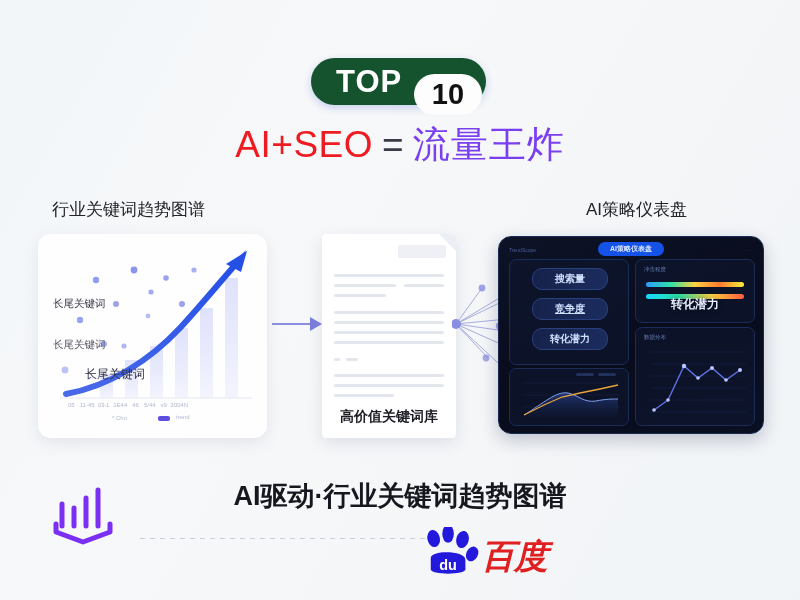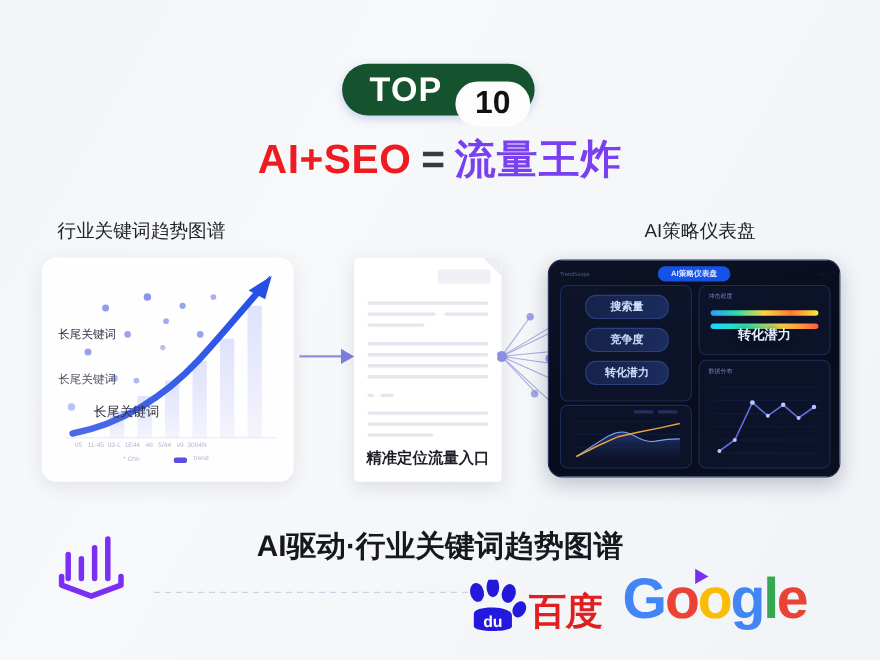--- a/index.html
+++ b/index.html
@@ -25,21 +25,21 @@
   .top-badge .tnum{
     position:absolute;right:4px;top:3px;width:68px;height:41px;
     background:#fdfdfd;border-radius:21px;
     display:flex;align-items:center;justify-content:center;
     color:#111111;font-weight:bold;font-size:29px;line-height:1;margin-top:13px;
   }
 
   
   .headline{
     position:absolute;left:0;right:0;top:126px;text-align:center;
-    font-size:37px;font-weight:bold;line-height:1;white-space:nowrap;
+    font-size:37px;font-weight:normal;line-height:1;white-space:nowrap;
   }
   .headline .hl-red{color:#ee1c22;letter-spacing:.5px;}
   .headline .hl-eq{color:#3a3a46;margin:0 9px;}
   .headline .hl-pur{color:#7b3ff2;letter-spacing:1px;}
 
   
   .cap{position:absolute;font-size:17px;font-weight:normal;color:#23242a;white-space:nowrap;}
   .cap-left{left:52px;top:198px;}
   .cap-right{left:586px;top:198px;}
 
@@ -108,21 +108,21 @@
   .p-right-bot{left:136px;top:90px;width:118px;height:97px;}
   .p-left-bot{left:10px;top:131px;width:118px;height:56px;}
   .pill{
     position:absolute;left:22px;width:74px;height:20px;border-radius:10px;
     background:linear-gradient(100deg,#16224a,#1b2c5e);
     border:1px solid #2b4governance;
     border:1px solid #2b417e;
     display:flex;align-items:center;justify-content:center;
     color:#cfe0ff;font-size:10px;font-weight:bold;
   }
-  .pill1{top:8px;}.pill2{top:38px;}.pill3{top:68px;}
+  .pill1{top:8px;}.pill2{top:38px;text-decoration:underline;}.pill3{top:68px;}
   .ptitle{position:absolute;left:8px;top:6px;font-size:5.5px;color:#6d83bb;filter:blur(.35px);}
   .gbar{position:absolute;left:10px;height:5px;border-radius:3px;}
   .gbar1{top:22px;width:98px;background:linear-gradient(90deg,#2b9bff,#2ee0a6,#ffd23f,#ff7a2f,#f3ee3a);}
   .gbar2{top:34px;width:98px;background:linear-gradient(90deg,#14d9ff,#2ee0a6,#ffd23f,#ff5a3c);}
   .overlay-word{
     position:absolute;left:0;right:0;top:36px;text-align:center;
     font-size:12px;font-weight:bold;color:#e7eeff;text-shadow:0 0 6px rgba(0,0,0,.6);
   }
 
   
@@ -134,21 +134,21 @@
     position:absolute;left:140px;top:538px;width:300px;height:1px;
     background:repeating-linear-gradient(90deg,#b9c0d6 0 5px,transparent 5px 10px);
     opacity:.75;
   }
   .bar-icon{position:absolute;left:46px;top:480px;width:74px;height:70px;}
 
   
   .logo-baidu{position:absolute;left:421px;top:525px;width:140px;height:58px;}
   .baidu-word{
     position:absolute;left:60px;top:14px;font-size:34px;font-weight:bold;
-    color:#e02020;letter-spacing:-1px;line-height:1;
+    color:#e02020;letter-spacing:-1px;line-height:1;font-style:italic;
   }
   .logo-google{position:absolute;left:566px;top:519px;width:180px;height:64px;}
   .g-txt{font-size:52px;font-weight:bold;line-height:1;letter-spacing:-2px;white-space:nowrap;}
   .g1{color:#4285f4;}.g2{color:#ea4335;}.g3{color:#fbbc05;}
   .g4{color:#4285f4;}.g5{color:#34a853;}.g6{color:#ea4335;}
 </style>
 </head>
 <body>
 
 <div class="stage">
@@ -233,21 +233,21 @@
     <div class="doc-line" style="left:12px;top:60px;width:52px;"></div>
     <div class="doc-line" style="left:12px;top:77px;width:110px;"></div>
     <div class="doc-line" style="left:12px;top:87px;width:110px;"></div>
     <div class="doc-line" style="left:12px;top:97px;width:110px;"></div>
     <div class="doc-line" style="left:12px;top:107px;width:110px;"></div>
     <div class="doc-line" style="left:12px;top:124px;width:6px;"></div>
     <div class="doc-line" style="left:24px;top:124px;width:12px;"></div>
     <div class="doc-line" style="left:12px;top:140px;width:110px;"></div>
     <div class="doc-line" style="left:12px;top:150px;width:110px;"></div>
     <div class="doc-line" style="left:12px;top:160px;width:60px;"></div>
-    <div class="doc-cap">精准定位流量入口</div>
+    <div class="doc-cap">高价值关键词库</div>
   </div>
 
   <svg class="net" viewBox="0 0 90 122">
     <g stroke="#9aa0d8" stroke-width="1" fill="none" opacity=".85">
       <path d="M4 62 L84 14"></path>
         <path d="M4 62 L70 30"></path>
         <path d="M4 62 L86 54"></path>
       <path d="M4 62 L74 72"></path>
         <path d="M4 62 L84 98"></path>
         <path d="M4 62 L58 112"></path>
@@ -350,22 +350,14 @@
         <ellipse cx="28" cy="7" rx="6" ry="9.5"></ellipse>
         <ellipse cx="43" cy="13" rx="6.5" ry="9" transform="rotate(14 43 13)"></ellipse>
         <ellipse cx="53" cy="28" rx="6" ry="8" transform="rotate(28 53 28)"></ellipse>
         <path d="M10 32 C 10 24, 46 24, 46 34 L46 44 C 46 50, 10 50, 10 44 Z"></path>
       </g>
       <text x="28" y="45" font-family="'Liberation Sans',sans-serif" font-size="15" font-weight="bold" fill="#ffffff" text-anchor="middle">du</text>
     </svg>
     <div class="baidu-word">百度</div>
   </div>
 
-  <div class="logo-google">
-    <div class="g-txt">
-      <span class="g1">G</span><span class="g2">o</span><span class="g3">o</span><span class="g4">g</span><span class="g5">l</span><span class="g6">e</span>
-    </div>
-    <svg viewBox="0 0 20 20" style="position:absolute;left:62px;top:-4px;width:20px;height:20px;">
-      <path d="M4 2 L16 9 L4 16 Z" fill="#7b2ff2"></path>
-    </svg>
-  </div>
 
 </div>
 
 </body></html>

